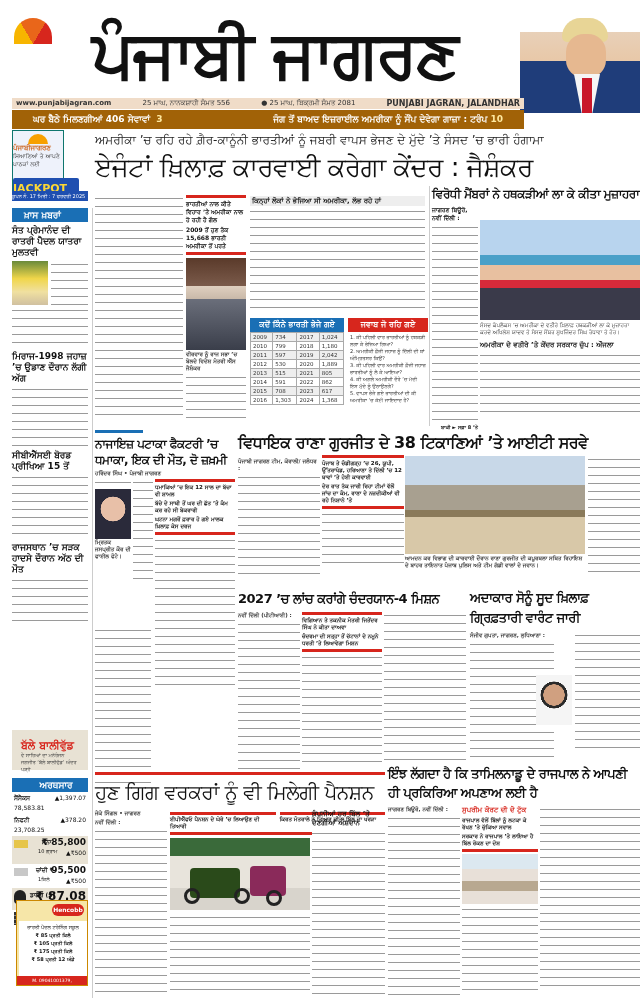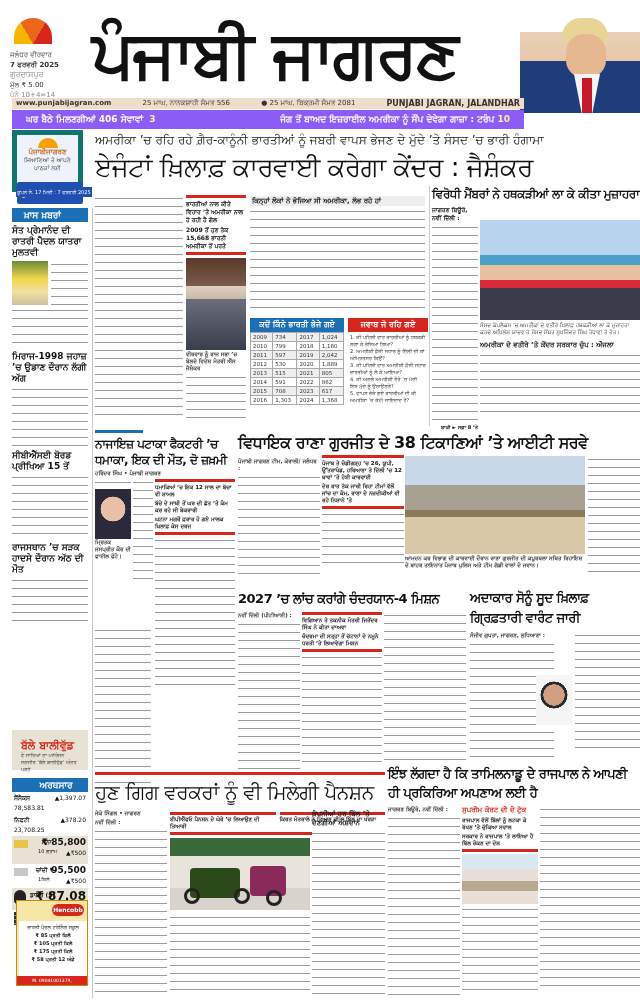--- a/index.html
+++ b/index.html
@@ -10,25 +10,25 @@
 .side-info{left:10px;top:50px;width:75px;font-size:7px;line-height:10px;color:#333}
 .side-info .gray{color:#888}
 .title{left:92px;top:12px;width:430px;height:86px;font-size:66px;font-weight:bold;letter-spacing:-2px;line-height:86px;color:#111;font-family:"DejaVu Sans",sans-serif}
 .photo-trump{left:520px;top:18px;width:120px;height:95px;background:linear-gradient(180deg,#fff 0,#fff 15%,#e8d0b8 15%,#e8c8a8 45%,#1f3d7a 45%,#1f3d7a 100%);overflow:hidden}
 .photo-trump .hair{position:absolute;left:42px;top:0;width:46px;height:24px;background:#e8d596;border-radius:20px 20px 6px 6px}
 .photo-trump .face{position:absolute;left:46px;top:16px;width:40px;height:44px;background:#e6b890;border-radius:18px}
 .photo-trump .tie{position:absolute;left:62px;top:60px;width:10px;height:40px;background:#c9182a}
 .photo-trump .shirt{position:absolute;left:54px;top:56px;width:26px;height:40px;background:#f5f5f5;clip-path:polygon(0 0,100% 0,70% 100%,30% 100%)}
 .dateline{left:12px;top:98px;width:512px;height:11px;background:#f0dcc8;font-size:7px;line-height:11px;color:#333;display:flex;justify-content:space-between;padding:0 4px}
 .dateline b{font-weight:bold;font-size:8px}
-.redbar{left:12px;top:110px;width:512px;height:19px;background:#8b5cf6;color:#fff;font-size:9px;line-height:19px;display:flex;justify-content:space-between;padding:0 14px;font-weight:bold}
+.redbar{left:12px;top:110px;width:512px;height:19px;background:#a16207;color:#fff;font-size:9px;line-height:19px;display:flex;justify-content:space-between;padding:0 21px;font-weight:bold}
 .redbar span.y{color:#ffe9a0}
 .kicker{left:95px;top:132px;width:545px;font-size:12px;color:#222;line-height:16px}
 .headline{left:95px;top:150px;width:545px;font-size:26px;font-weight:normal;line-height:34px;color:#111;letter-spacing:-0.5px}
-.sidebox{left:12px;top:130px;width:71px;height:62px;border:5px solid #0f766e;background:#eef2fb;text-align:center;font-size:6px;color:#333}
+.sidebox{left:12px;top:130px;width:52px;height:62px;border:1px solid #0f766e;background:#eef2fb;font-size:6px;color:#333}
 .jackpot{margin:10px auto 0;width:66px;height:22px;background:#1f4fb0;color:#fdd835;font-size:11px;font-weight:bold;line-height:22px;border-radius:2px}
 .jackpot-foot{width:76px;height:10px;background:#1f4fb0;color:#fff;font-size:5px;line-height:10px;position:absolute;left:-1px;bottom:-10px}
 .section-head{background:#1a6fb5;color:#fff;font-weight:bold;font-size:9px;line-height:14px;padding-left:12px}
 .story-h{font-weight:bold;color:#111}
 .greyblock{background:repeating-linear-gradient(180deg,#fff 0 3px,#9a9a9a 3px 4px,#fff 4px 8px)}
 .sub{font-weight:bold;font-size:8px;line-height:11px;color:#111}
 .redrule{height:3px;background:#d7261d}
 .table{border-collapse:collapse;font-size:5.5px;width:100%}
 .table td{border:1px solid #aaa;padding:1px 2px;height:9px;color:#333}
 .table tr:nth-child(odd) td{background:#eee}
@@ -37,27 +37,20 @@
 .photo{background:#888;overflow:hidden}
 .caption{font-size:5.5px;line-height:7px;color:#333}
 .big-h{font-weight:bold;color:#111;letter-spacing:-0.5px}
 .divider-v{width:1px;background:#ccc}
 </style>
 </head>
 <body>
 
 <div class="abs masthead">
   <div class="abs logo-sun"></div>
-  <div class="abs side-info">
-    <div>ਜਲੰਧਰ ਵੀਰਵਾਰ</div>
-    <div style="font-weight:bold">7 ਫਰਵਰੀ 2025</div>
-    <div class="gray" style="font-size:8px">ਗੁਰਦਾਸਪੁਰ</div>
-    <div>ਮੁੱਲ ₹ 5.00</div>
-    <div class="gray">ਪੰਨੇ 10+4=14</div>
-  </div>
   <div class="abs title">ਪੰਜਾਬੀ ਜਾਗਰਣ</div>
   <div class="abs photo-trump">
     <div class="hair"></div>
       <div class="face"></div>
       <div class="shirt"></div>
       <div class="tie"></div>
   </div>
   <div class="abs dateline">
     <span style="font-weight:bold">www.punjabijagran.com</span>
     <span>25 ਮਾਘ, ਨਾਨਕਸ਼ਾਹੀ ਸੰਮਤ 556</span>

